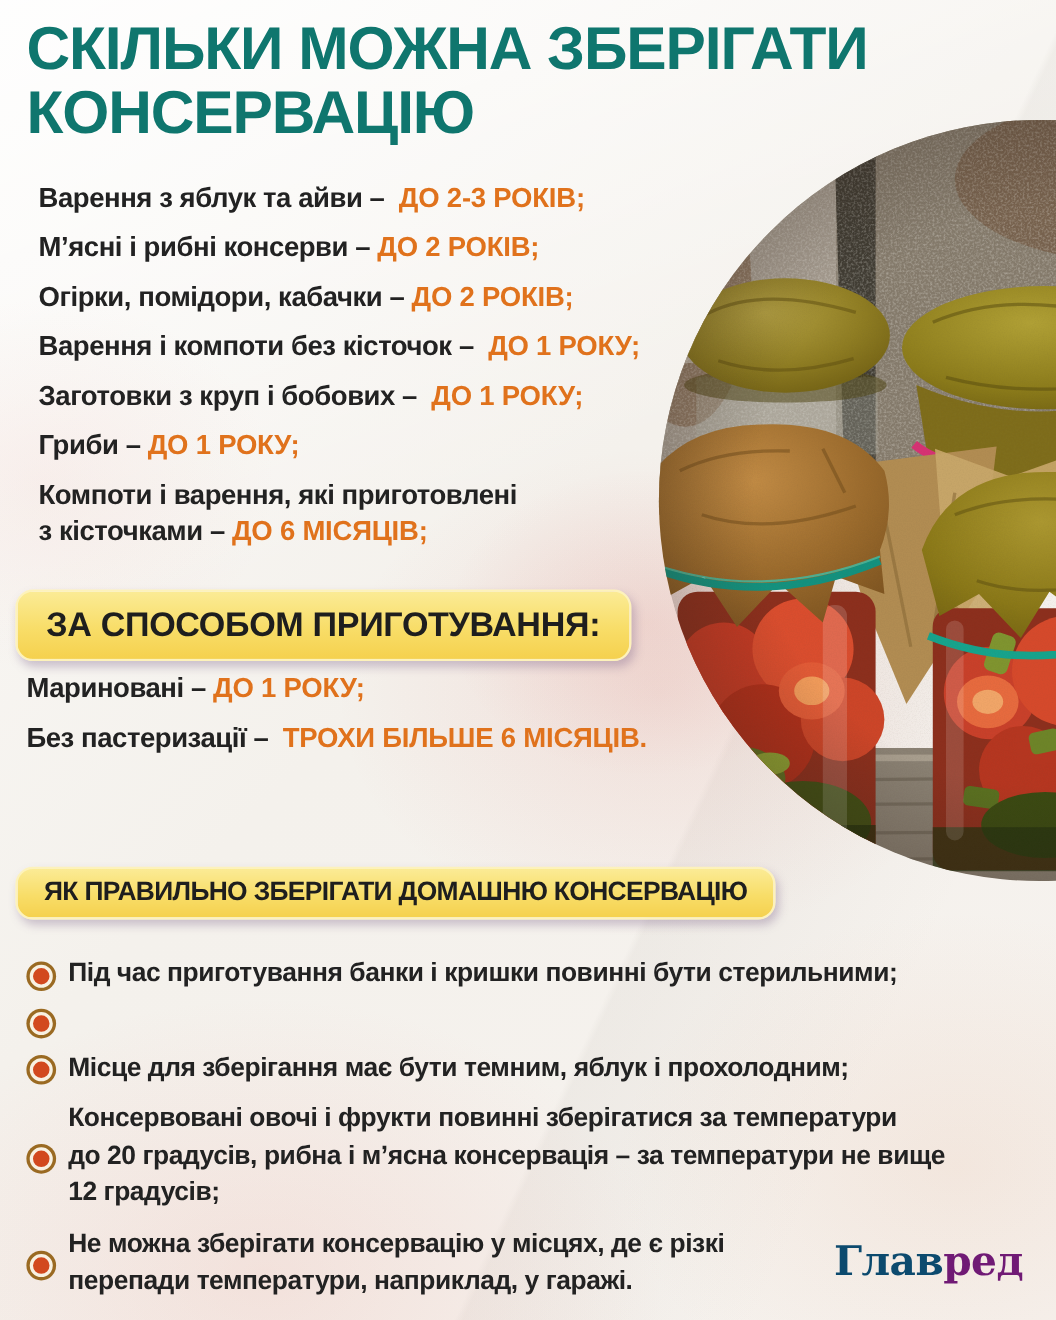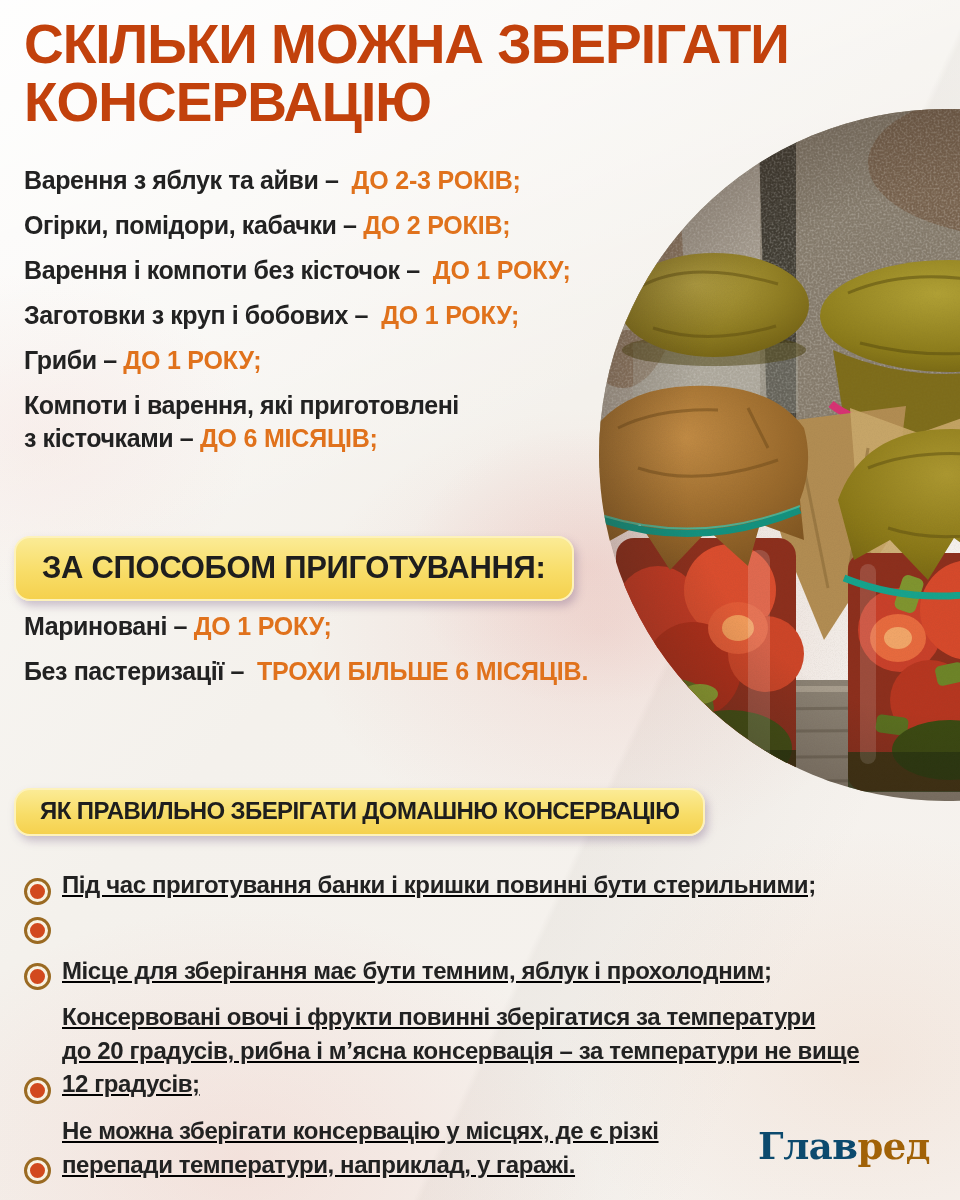--- a/index.html
+++ b/index.html
@@ -14,51 +14,51 @@
       radial-gradient(300px 240px at 40px 440px, rgba(240,198,192,0.20), transparent 70%),
       linear-gradient(115deg, transparent 64%, rgba(185,180,172,0.12) 64.5%, transparent 82%),
       linear-gradient(160deg, rgba(255,255,255,0.8), transparent 40%),
       linear-gradient(135deg,#fbfaf8 0%,#f4f1ec 45%,#f6f2ee 100%);
   }
   .stage{position:absolute;inset:0;}
   
   .title{
     position:absolute;left:24px;top:16px;width:910px;
     font-size:55px;line-height:1.05;font-weight:800;letter-spacing:-1px;
-    color:#c2410c;white-space:pre;
+    color:#0f766e;white-space:pre;
   }
   
   .item{white-space:pre;font-weight:700;font-size:25px;line-height:1.32;
         letter-spacing:-0.4px;color:#222;margin-bottom:12px;}
   .item .dur{color:#e0721c;letter-spacing:-0.2px;}
-  .list1{position:absolute;left:24px;top:164px;}
+  .list1{position:absolute;left:35px;top:164px;}
   .list2{position:absolute;left:24px;top:610px;}
   
   .badge{
     display:inline-block;position:absolute;
     background:linear-gradient(180deg,#fbeb95 0%,#f8dd68 55%,#f5d14e 100%);
     border:2px solid #fdf2bb;border-radius:16px;
     box-shadow:3px 5px 9px rgba(120,95,135,0.35);
     color:#1e1e1e;font-weight:800;white-space:nowrap;
   }
   .badge1{left:14px;top:536px;padding:12px 26px 13px;font-size:31px;letter-spacing:-0.3px;}
   .badge2{left:14px;top:788px;padding:7px 24px 9px;font-size:24px;letter-spacing:-0.6px;}
   
   .rules{position:absolute;left:24px;top:868px;width:930px;}
-  .rule{display:flex;align-items:flex-end;gap:14px;margin-bottom:13px;text-decoration:underline;}
+  .rule{display:flex;align-items:center;gap:14px;margin-bottom:13px;}
   .bullet{flex:0 0 auto;width:15px;height:15px;margin-top:5px;border-radius:50%;
           background:#d2491e;border:3px solid #f8f1e2;
           box-shadow:0 0 0 3px #9a6a22;margin-left:3px;}
   .rule .rtext{white-space:pre-line;font-weight:700;font-size:24px;line-height:1.4;
                letter-spacing:-0.4px;color:#222;}
   
   .logo{position:absolute;right:30px;top:1124px;
         font-family:"DejaVu Serif",serif;font-weight:700;font-size:37px;letter-spacing:-0.5px;}
   .logo .p1{color:#0c4a6e;}
-  .logo .p2{color:#a16207;}
+  .logo .p2{color:#701a75;}
   
   .photo{position:absolute;left:598px;top:108px;width:694px;height:694px;}
 </style>
 </head>
 <body>
 
 <div class="stage">
 
   <svg class="photo" viewBox="0 0 694 694" aria-hidden="true">
     <defs>
@@ -173,20 +173,21 @@
       <rect x="0" y="0" width="694" height="694" filter="url(#grain)" opacity="0.2"></rect>
       <circle cx="347" cy="347" r="346" fill="url(#vig)"></circle>
     </g>
   </svg>
 
   <div class="title"><span>СКІЛЬКИ МОЖНА ЗБЕРІГАТИ</span>
 <span>КОНСЕРВАЦІЮ</span></div>
 
   <div class="list1">
     <div class="item"><span>Варення з яблук та айви –  </span><span class="dur">ДО 2-3 РОКІВ;</span></div>
+    <div class="item"><span>М’ясні і рибні консерви – </span><span class="dur">ДО 2 РОКІВ;</span></div>
     <div class="item"><span>Огірки, помідори, кабачки – </span><span class="dur">ДО 2 РОКІВ;</span></div>
     <div class="item"><span>Варення і компоти без кісточок –  </span><span class="dur">ДО 1 РОКУ;</span></div>
     <div class="item"><span>Заготовки з круп і бобових –  </span><span class="dur">ДО 1 РОКУ;</span></div>
     <div class="item"><span>Гриби – </span><span class="dur">ДО 1 РОКУ;</span></div>
     <div class="item"><span>Компоти і варення, які приготовлені
 з кісточками – </span><span class="dur">ДО 6 МІСЯЦІВ;</span></div>
   </div>
 
   <div class="badge badge1">ЗА СПОСОБОМ ПРИГОТУВАННЯ:</div>
   <div class="list2">

